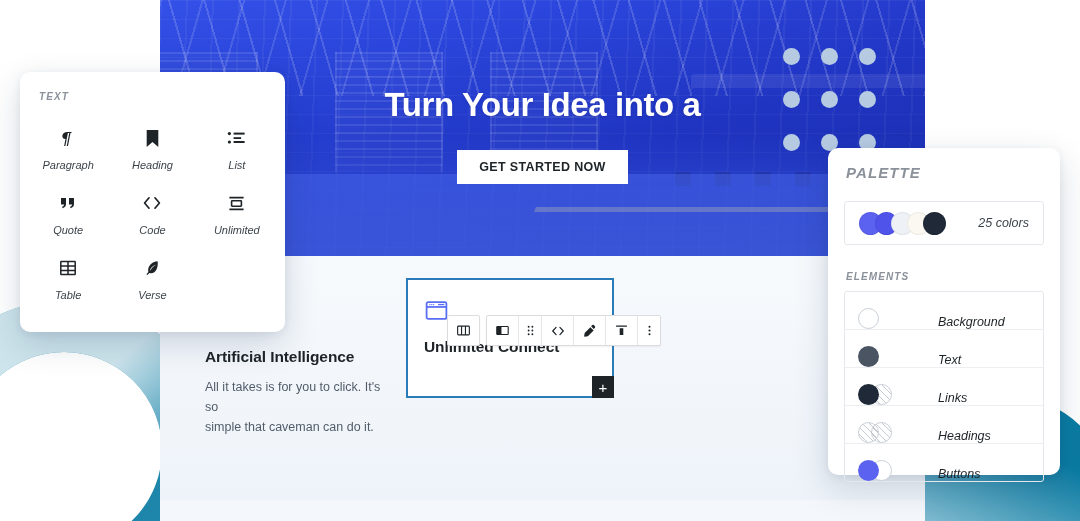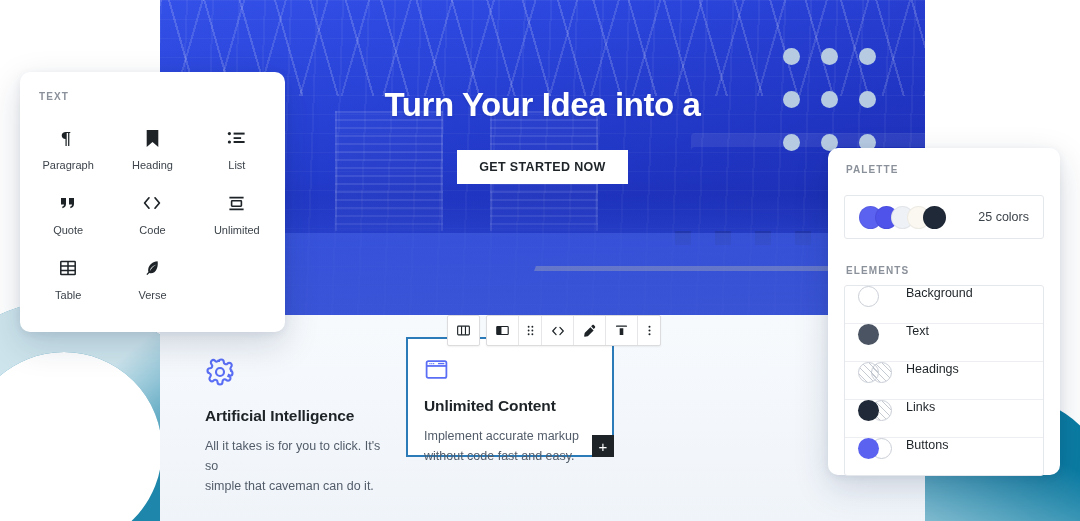--- a/index.html
+++ b/index.html
@@ -44,21 +44,21 @@
   }
 
   
   .canvas{
     position:absolute;left:160px;top:0;width:765px;height:521px;
     background:#f4f7fb;
     overflow:hidden;
   }
   
   .hero{
-    position:relative;height:315px;width:100%;
+    position:relative;height:256px;width:100%;
     background:#2747e0;
     overflow:hidden;
   }
   .hero-photo{
     position:absolute;inset:0;
     background:
       linear-gradient(180deg, rgba(18,40,170,.10) 0%, rgba(18,40,170,.30) 55%, rgba(14,30,140,.55) 100%),
       repeating-linear-gradient(92deg, rgba(255,255,255,.06) 0 2px, rgba(255,255,255,0) 2px 26px),
       repeating-linear-gradient(180deg, rgba(255,255,255,.05) 0 1px, rgba(255,255,255,0) 1px 19px),
       linear-gradient(160deg,#3755ef 0%,#2e49e2 30%,#2438c9 62%,#1e2fae 100%);
@@ -172,60 +172,61 @@
   .tb-btn.narrow{width:22px;}
 
   
   .dotgrid{position:absolute;right:28px;top:48px;display:grid;grid-template-columns:repeat(3,38px);grid-template-rows:repeat(3,43px);}
   .dotgrid i{width:17px;height:17px;border-radius:50%;background:#b6cbe2;display:block;}
 
   
   .panel{
     position:absolute;background:#fff;border-radius:10px;
     box-shadow:0 12px 34px rgba(20,40,80,.17), 0 2px 8px rgba(20,40,80,.08);
+    font-style:italic;
   }
   .text-panel{left:20px;top:72px;width:265px;height:260px;}
   .panel-label{
     font-size:10px;letter-spacing:1.1px;color:#8b919a;font-weight:bold;
     padding:19px 0 0 19px;
   }
   .blocks-grid{
     display:grid;grid-template-columns:repeat(3,1fr);
     padding:14px 6px 0 6px;
   }
   .block{
     text-align:center;padding:10px 0 10px 0;cursor:pointer;border-radius:4px;
   }
   .block .bicon{height:24px;display:flex;align-items:center;justify-content:center;color:#1d2327;}
   .block .blabel{font-size:11px;color:#3c434a;margin-top:9px;display:block;}
 
   
   .palette-panel{left:828px;top:148px;width:232px;height:327px;padding:0;}
   .pp-label{
-    font-size:10px;letter-spacing:1.1px;color:#8b919a;font-weight:bold;
+    font-size:15px;letter-spacing:1.1px;color:#8b919a;font-weight:bold;
     padding:16px 0 0 18px;
   }
   .pal-card{
     margin:20px 16px 0 16px;border:1px solid #e4e7ec;border-radius:3px;
     height:42px;display:flex;align-items:center;justify-content:space-between;
     padding:0 14px;cursor:pointer;
   }
   .swatches{display:flex;align-items:center;}
   .swatches i{width:21px;height:21px;border-radius:50%;display:block;margin-right:-7px;border:1px solid rgba(0,0,0,.05);}
   .pal-count{font-size:12.5px;color:#3c434a;}
   .pp-label2{
     font-size:10px;letter-spacing:1.1px;color:#8b919a;font-weight:bold;
     padding:26px 0 0 18px;
   }
   .elements{
     margin:9px 16px 0 16px;border:1px solid #e4e7ec;border-radius:3px;overflow:hidden;
   }
   .el-row{
-    height:37px;display:flex;align-items:flex-start;padding:0 0 0 13px;
-    border-bottom:1px solid #eceef2;cursor:pointer;
+    height:37px;display:flex;align-items:flex-end;padding:0 0 0 13px;
+    border-bottom:1px solid #eceef2;cursor:pointer;gap:32px;
   }
   .el-row:last-child{border-bottom:0;}
   .el-label{font-size:12.5px;color:#1d2327;margin-left:14px;}
   .el-swatch{position:relative;width:34px;height:21px;flex:none;}
   .el-swatch i{position:absolute;top:0;width:21px;height:21px;border-radius:50%;box-sizing:border-box;}
   .el-swatch i.a{left:0;}
   .el-swatch i.b{left:13px;}
   .hatch{
     background:
       repeating-linear-gradient(45deg, rgba(140,150,165,.5) 0 1px, transparent 1px 5px);
@@ -281,25 +282,21 @@
 
       <div class="feature selected">
         <div class="ficon">
           <svg width="25" height="25" viewBox="0 0 24 24" fill="none" stroke="#5a6ef5" stroke-width="1.7">
             <rect x="2.5" y="4" width="19" height="16" rx="1.6"></rect>
             <path d="M2.5 8.6h19"></path>
             <path d="M5.2 6.3h1M7 6.3h1M8.8 6.3h1" stroke-width="1.3"></path>
             <path d="M13.5 6.3h6" stroke-width="1.3"></path>
           </svg>
         </div>
-        <p class="f-title">Unlimited Content</p>
-        <p class="f-desc">
-          <span>Implement accurate markup</span><br>
-          <span>without code fast and easy.</span>
-        </p>
+        <p class="f-title">Unlimited Connect</p>
         <div class="plus-badge">+</div>
       </div>
 
     </div>
 
     <div class="dotgrid">
       <i></i>
         <i></i>
         <i></i>
       <i></i>
@@ -477,31 +474,31 @@
       <div class="el-row">
         <div class="el-swatch">
           <i class="a" style="background:#4a5462"></i>
         </div>
         <span class="el-label">Text</span>
       </div>
 
       <div class="el-row">
         <div class="el-swatch">
           <i class="b hatch"></i>
-          <i class="a hatch"></i>
-        </div>
-        <span class="el-label">Headings</span>
+          <i class="a" style="background:#1f2937"></i>
+        </div>
+        <span class="el-label">Links</span>
       </div>
 
       <div class="el-row">
         <div class="el-swatch">
           <i class="b hatch"></i>
-          <i class="a" style="background:#1f2937"></i>
-        </div>
-        <span class="el-label">Links</span>
+          <i class="a hatch"></i>
+        </div>
+        <span class="el-label">Headings</span>
       </div>
 
       <div class="el-row">
         <div class="el-swatch">
           <i class="b ring" style="background:#ffffff"></i>
           <i class="a" style="background:#5c62f0"></i>
         </div>
         <span class="el-label">Buttons</span>
       </div>
     </div>

